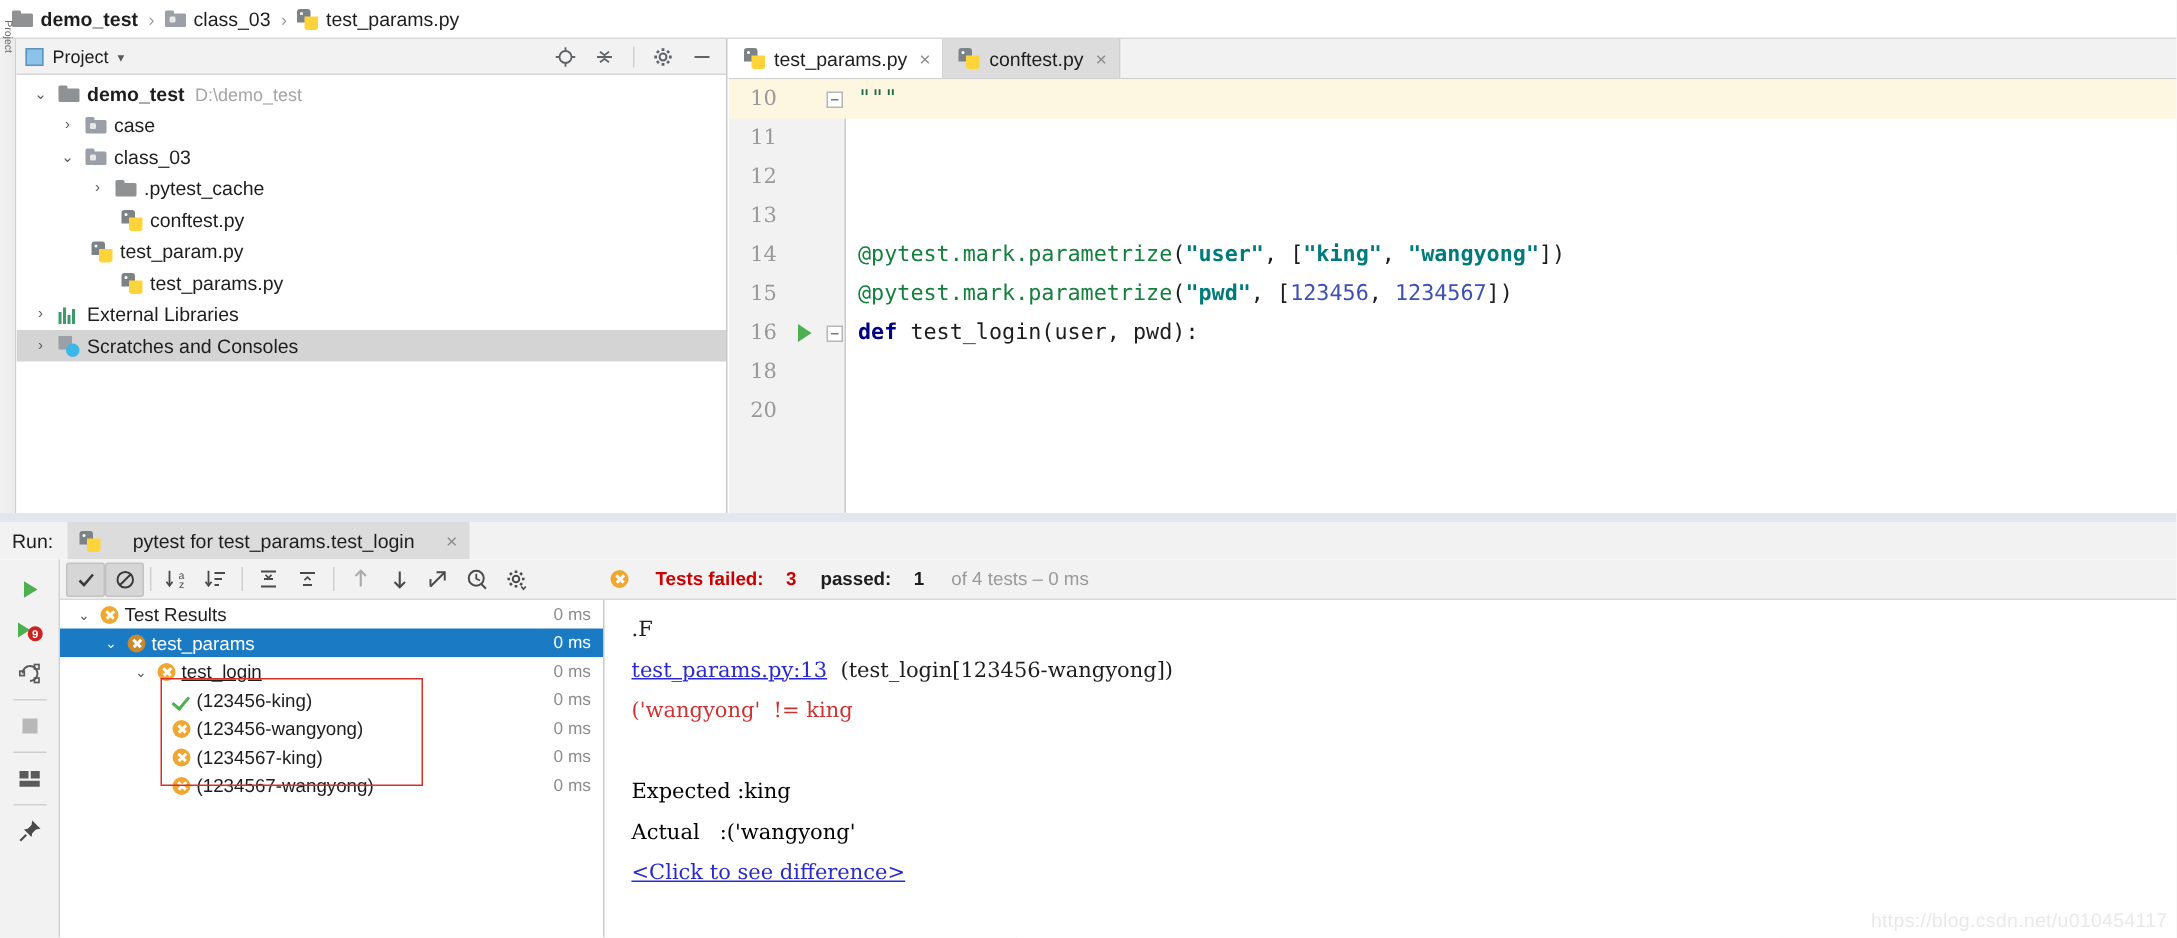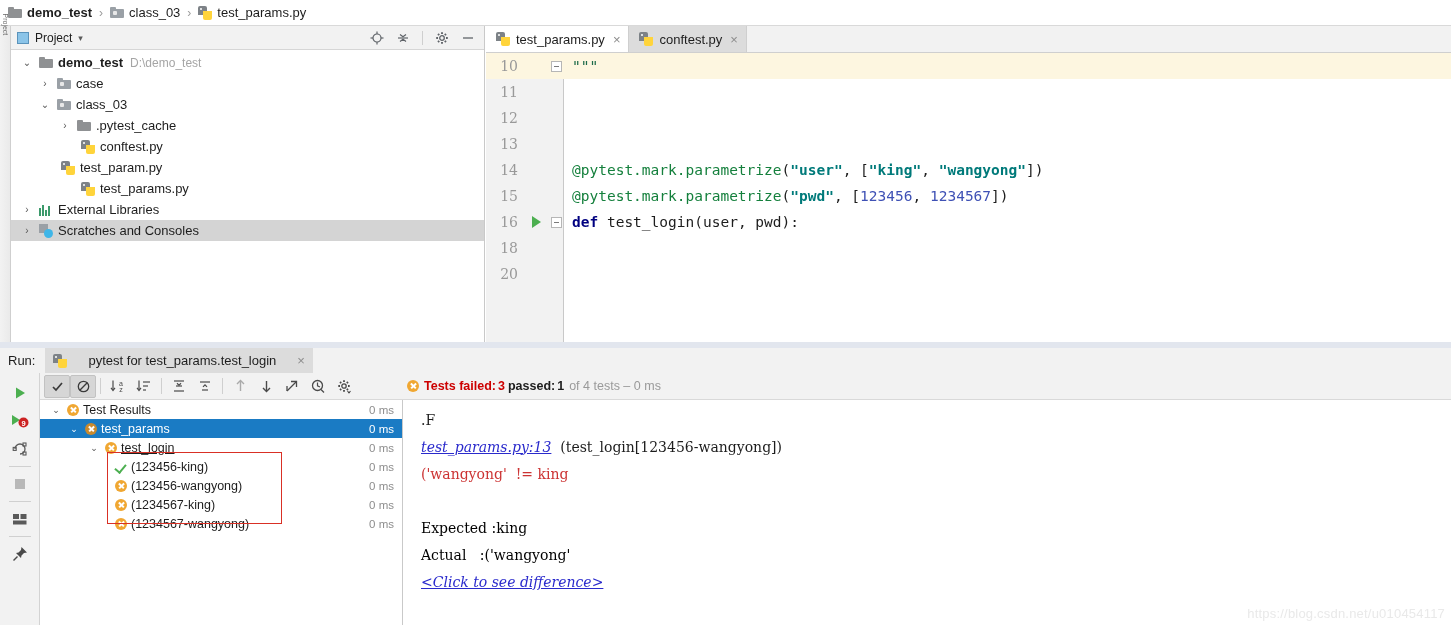--- a/index.html
+++ b/index.html
@@ -143,21 +143,21 @@
   .lt-sep { width:22px; height:1px; background:#d0d0d0; margin:3px 0; }
 
   .run-main { position:absolute; left:40px; top:0; right:0; height:252px; }
   .run-toolbar {
     height:27px; background:#f2f2f2; border-bottom:1px solid #d9d9d9;
     display:flex; align-items:center; padding-left:4px; gap:0;
   }
   .tb-btn { width:26px; height:23px; display:flex; align-items:center; justify-content:center; color:#4a4a4a; }
   .tb-btn.on { background:#d6d6d6; border:1px solid #c2c2c2; border-radius:2px; }
   .tb-sep { width:1px; height:16px; background:#cfcfcf; margin:0 4px; }
-  .tb-status { margin-left:50px; display:flex; align-items:center; gap:5px; font-size:12.5px; }
+  .tb-status { margin-left:50px; display:flex; align-items:center; gap:18px; font-size:12.5px; }
   .st-fail { color:#cc0000; font-weight:bold; }
   .st-pass-n { color:#1d1d1d; font-weight:bold; }
   .st-dim { color:#9a9a9a; }
 
   .run-split { display:flex; height:225px; }
   .tests-tree { width:363px; flex:0 0 363px; background:#fff; border-right:1px solid #c9c9c9; position:relative; }
   .t-row { height:19px; display:flex; align-items:center; font-size:12.5px; color:#1d1d1d; position:relative; }
   .t-row.sel { background:#1a7bc4; color:#ffffff; }
   .t-tw { width:16px; flex:0 0 16px; display:flex; align-items:center; justify-content:center; font-size:9px; color:#555; }
   .t-row.sel .t-tw { color:#fff; }
@@ -178,21 +178,21 @@
     border:solid #4caf50; border-width:0 2.2px 2.2px 0; transform: rotate(40deg);
   }
 
   .red-box {
     position:absolute; left:67px; top:52px; width:175px; height:72px;
     border:1.5px solid #d93025; pointer-events:none;
   }
 
   .console { flex:1; background:#fff; padding:6px 0 0 18px; font-family:"DejaVu Serif", serif; font-size:14px; overflow:hidden; }
   .c-line { height:27px; display:flex; align-items:center; color:#1d1d1d; white-space:pre; }
-  .c-link { color:#2a2acc; text-decoration:underline;font-style:italic; }
+  .c-link { color:#2a2acc; text-decoration:underline; }
   .c-red { color:#cc3333; }
   .c-blue { color:#000000; }
 
   .watermark {
     position:absolute; right:6px; bottom:4px; font-size:13px; color:#e9e9e9;
     font-family:"Liberation Sans", sans-serif; letter-spacing:0.2px;
   }
 </style>
 </head>
 <body>

